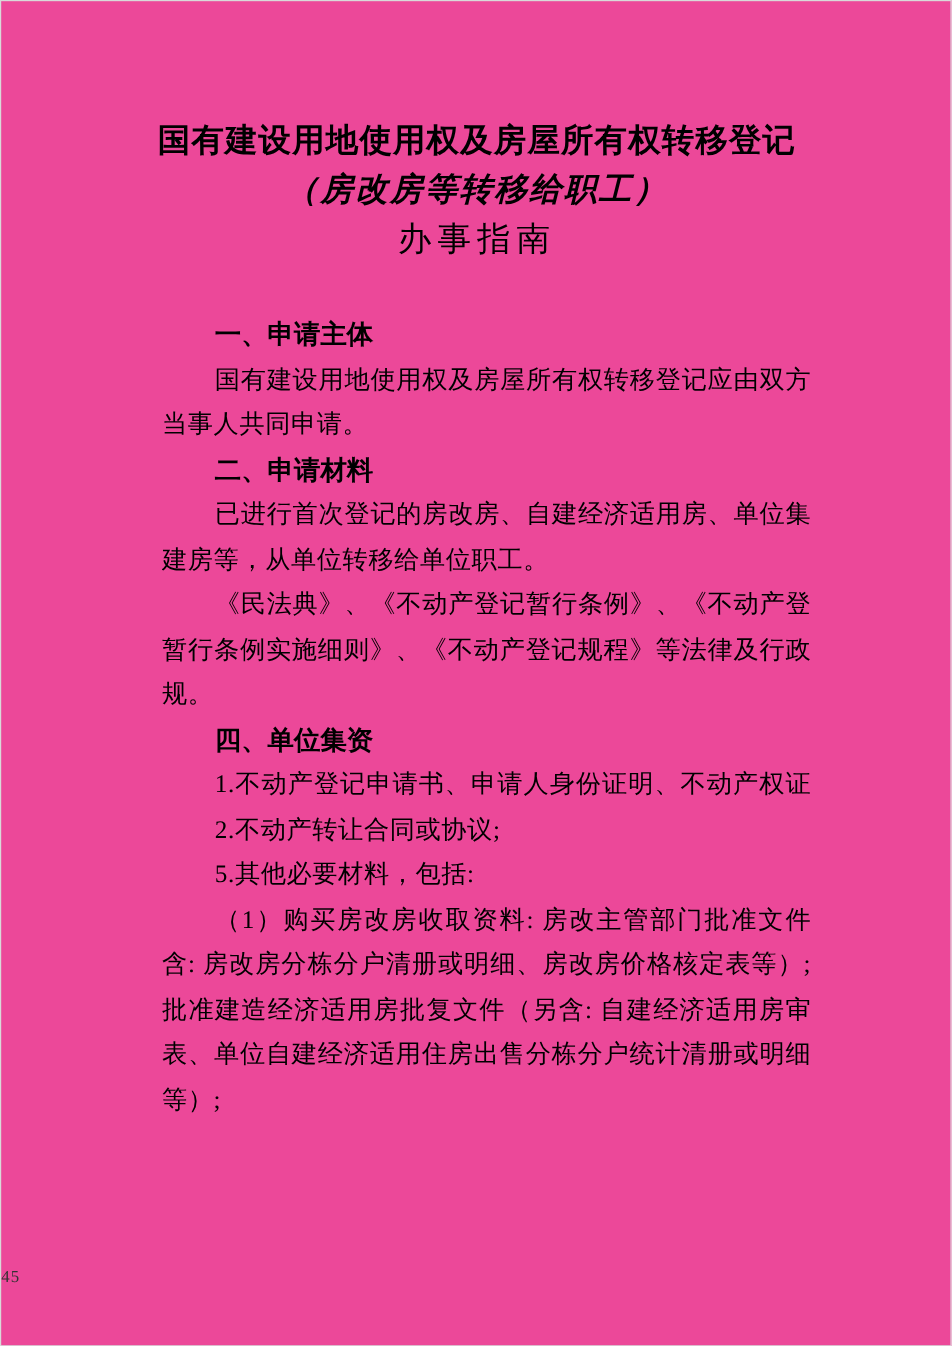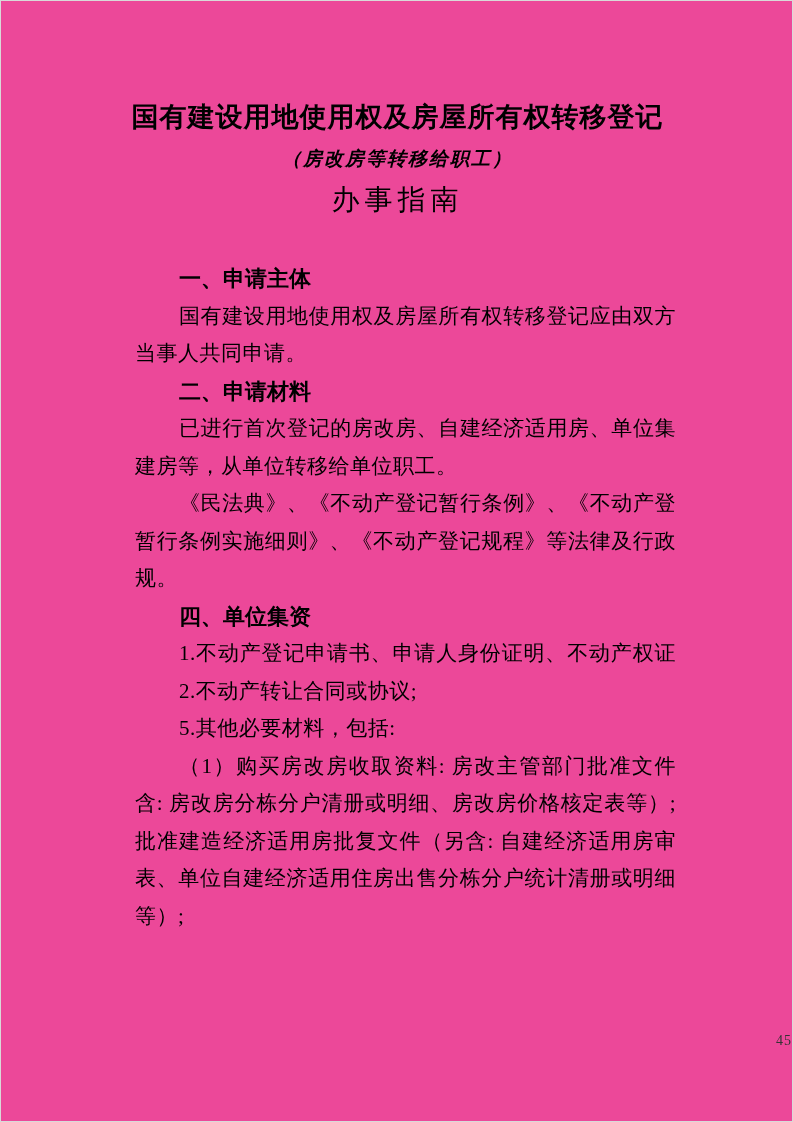--- a/index.html
+++ b/index.html
@@ -21,21 +21,21 @@
     text-align: center;
   }
   .title-line-1 {
     font-size: 27px;
     font-weight: bold;
     line-height: 41px;
     letter-spacing: 1px;
     white-space: nowrap;
   }
   .title-line-2 {
-    font-size: 19px;
+    font-size: 27px;
     font-weight: bold;
     font-style: italic;
     line-height: 41px;
     letter-spacing: 2px;
     white-space: nowrap;
   }
   .title-line-3 {
     font-size: 28px;
     font-weight: normal;
     line-height: 42px;
@@ -62,24 +62,24 @@
     font-size: 22px;
     letter-spacing: 0;
   }
   .indent { text-indent: 44px; }
   .fill {
     text-align: justify;
     text-align-last: justify;
   }
   .footer {
     position: absolute;
-    top: 1032px;
+    top: 1056px;
     left: 0;
     width: 100%;
-    text-align: right;
+    text-align: left;
     font-size: 14px;
     letter-spacing: 1px;
     color: #333333;
   }
 </style>
 </head>
 <body>
 
 <div class="page">
 

